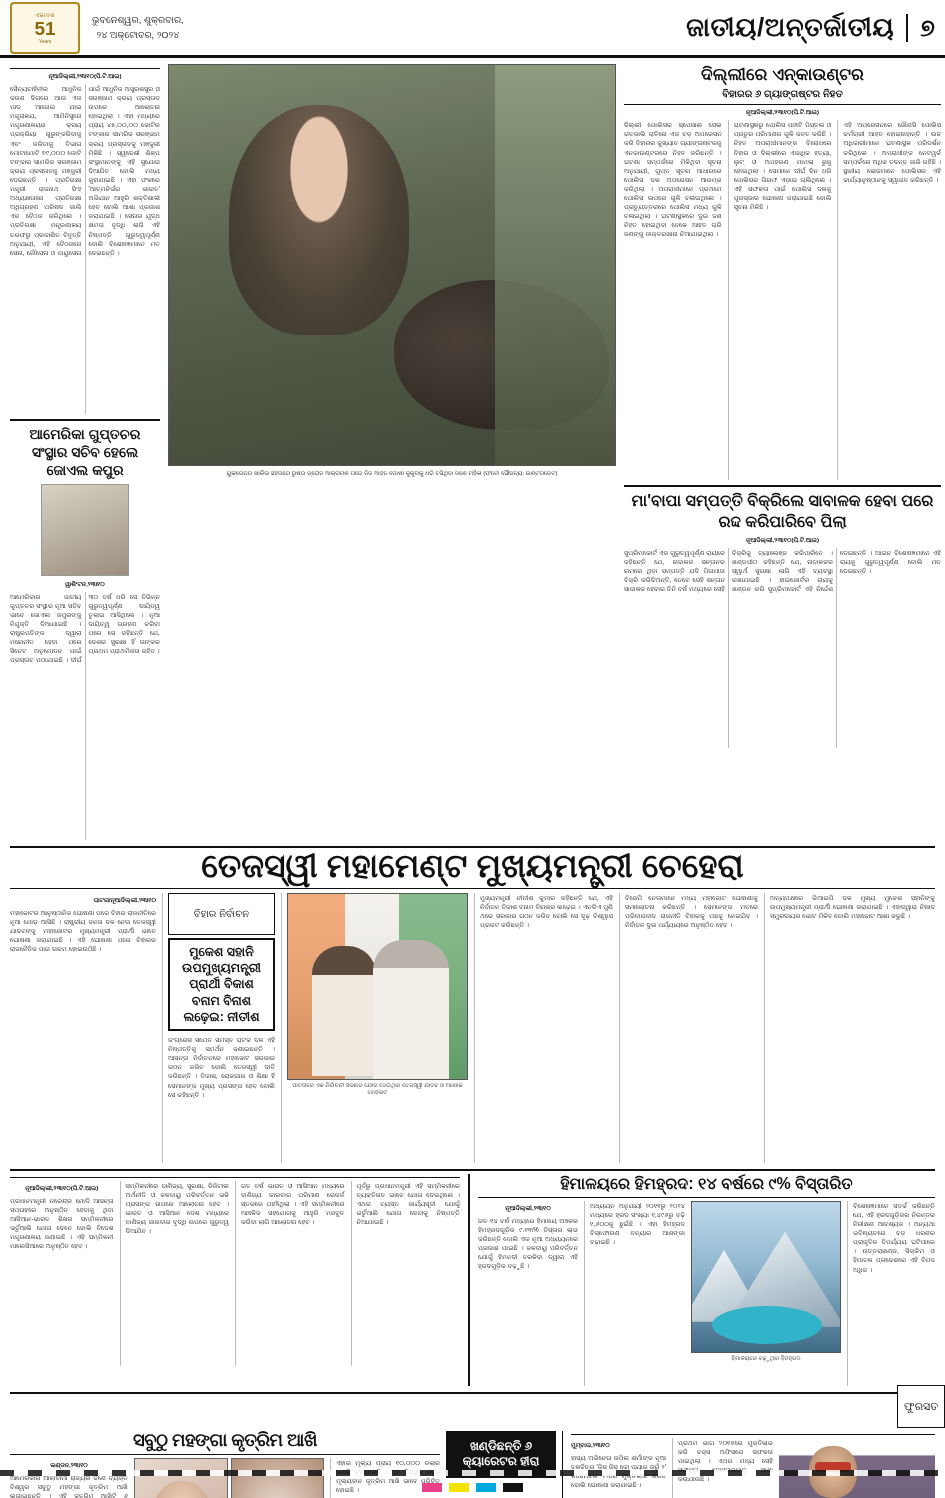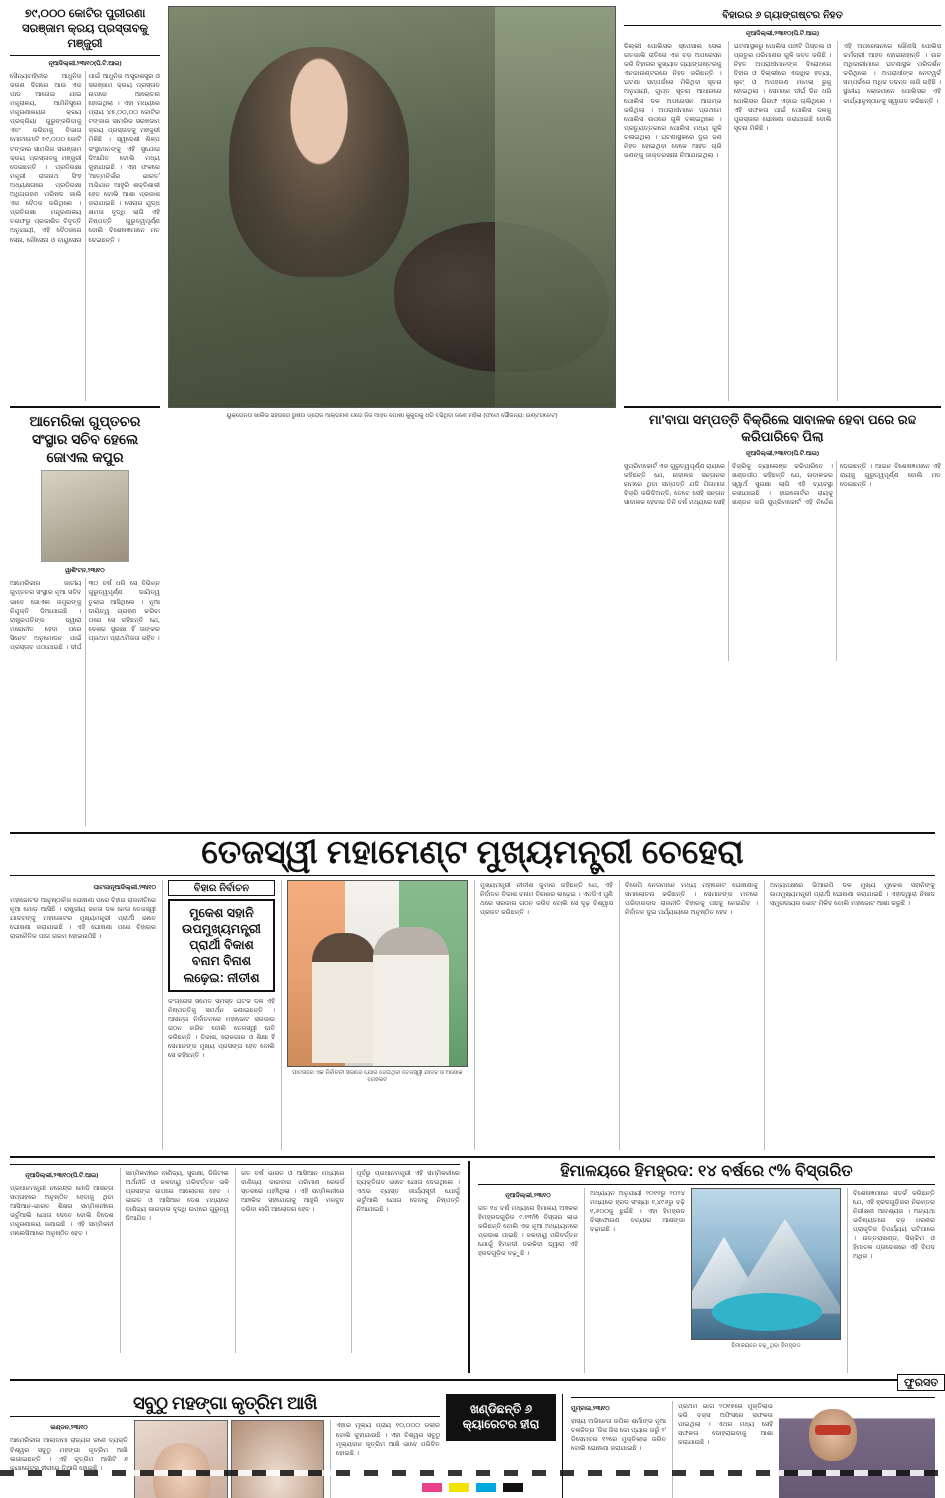--- a/index.html
+++ b/index.html
@@ -55,34 +55,47 @@
 
   .vrule{border-left:1px solid #bbb;}
 
   .boxhead{border:2px solid #111;padding:4px 5px;font-size:12.5px;font-weight:bold;line-height:1.3;text-align:center;}
 
   .cmyk{position:absolute;bottom:6px;left:0;width:945px;display:flex;justify-content:center;gap:7px;}
   .cmyk i{display:block;width:20px;height:9px;}
 
   .bot-strip{position:absolute;bottom:22px;left:0;width:945px;height:6px;background:repeating-linear-gradient(90deg,#111 0 14px,#fff 14px 28px);opacity:.85;}
 
-  .tag{display:inline-block;border:1px solid #111;padding:1px 6px;font-size:10px;font-weight:bold;}
+  .tag{display:inline-block;border:1px solid #111;padding:14px 6px;font-size:10px;font-weight:normal;}
 
   .small-cap{font-size:5.8px;text-align:center;line-height:1.3;color:#333;padding:2px 2px;}
 </style>
 </head>
 <body>
 
 <div class="page">
 
+  <div class="masthead">
+    <div class="logo">
+      <div class="l1">ଏକାଦଶ</div>
+      <div class="l2">51</div>
+      <div class="l3">Years</div>
+    </div>
+    <div class="mast-date">
+      <div>ଭୁବନେଶ୍ୱର, ଶୁକ୍ରବାର,</div>
+      <div>୨୪ ଅକ୍ଟୋବର, ୨୦୨୪</div>
+    </div>
+    <div class="mast-spacer"></div>
+    <div class="mast-section">ଜାତୀୟ/ଅନ୍ତର୍ଜାତୀୟ</div>
+    <div class="mast-pageno">୭</div>
+  </div>
 
   <div class="top">
 
     <div class="col-l">
-      <div class="head-s">୭୯,୦୦୦ କୋଟିର ପୁରୀରଣା ସରଞ୍ଜାମ କ୍ରୟ ପ୍ରସ୍ତାବକୁ ମଞ୍ଜୁରୀ</div>
       <div class="rule" style="margin:4px 0 2px"></div>
       <div class="dateline">ନୂଆଦିଲ୍ଲୀ,୨୩ା୧୦(ପି.ଟି.ଆଇ)</div>
       <div class="two-col body-text" style="height:330px;overflow:hidden">ସୈନ୍ୟବାହିନୀର ଆଧୁନିକ କରଣ ଦିଗରେ ଆଉ ଏକ ପାଦ ଆଗେଇ ଯାଇ ମନ୍ତ୍ରାଳୟ, ଆମିନିସ୍ତ୍ରେ ମନ୍ତ୍ରଣାଳୟର କ୍ରୟ ପ୍ରକ୍ରିୟା ଗୁରୁଙ୍କରିବାକୁ ଏବଂ କରିବାକୁ ବିଭାଗ ମୋଟାମୋଟି ୭୯,୦୦୦ କୋଟି ଟଙ୍କାର ସାମରିକ ସରଞ୍ଜାମ କ୍ରୟ ପ୍ରସ୍ତାବକୁ ମଞ୍ଜୁରୀ ଦେଇଛନ୍ତି । ପ୍ରତିରକ୍ଷା ମନ୍ତ୍ରୀ ରାଜନାଥ ସିଂହ ଅଧ୍ୟକ୍ଷତାରେ ପ୍ରତିରକ୍ଷା ଅଧିଗ୍ରହଣ ପରିଷଦ କାଲି ଏକ ବୈଠକ କରିଥିଲେ । ପ୍ରତିରକ୍ଷା ମନ୍ତ୍ରଣାଳୟ ତରଫରୁ ପ୍ରକାଶିତ ବିବୃତ୍ତି ଅନୁଯାୟୀ, ଏହି ବୈଠକରେ ସେନା, ନୌସେନା ଓ ବାୟୁସେନା ପାଇଁ ଆଧୁନିକ ଅସ୍ତ୍ରଶସ୍ତ୍ର ଓ ସରଞ୍ଜାମ କ୍ରୟ ପ୍ରସ୍ତାବ ଉପରେ ଆଲୋଚନା ହୋଇଥିଲା । ଏହା ମଧ୍ୟରେ ପ୍ରାୟ ୪୫,୦୦,୦୦ କୋଟିର ଟଙ୍କାର ସାମରିକ ସରଞ୍ଜାମ କ୍ରୟ ପ୍ରସ୍ତାବକୁ ମଞ୍ଜୁରୀ ମିଳିଛି । ସ୍ୱଦେଶୀ ଶିଳ୍ପ ସଂସ୍ଥାମାନଙ୍କୁ ଏହି ସୁଯୋଗ ଦିଆଯିବ ବୋଲି ମଧ୍ୟ କୁହାଯାଇଛି । ଏହା ଫଳରେ 'ଆତ୍ମନିର୍ଭର ଭାରତ' ଅଭିଯାନ ଆହୁରି ଶକ୍ତିଶାଳୀ ହେବ ବୋଲି ଆଶା ପ୍ରକାଶ କରାଯାଇଛି । ସେନାର ଯୁଦ୍ଧ କ୍ଷମତା ବୃଦ୍ଧି ଲାଗି ଏହି ନିଷ୍ପତ୍ତି ଗୁରୁତ୍ୱପୂର୍ଣ୍ଣ ବୋଲି ବିଶେଷଜ୍ଞମାନେ ମତ ଦେଇଛନ୍ତି ।</div>
 
       <div class="rule-thick" style="margin:5px 0 4px"></div>
       <div class="head-s" style="font-size:14px">ଆମେରିକା ଗୁପ୍ତଚର ସଂସ୍ଥାର ସଚିବ ହେଲେ ଜୋଏଲ କପୁର</div>
       <div class="portrait photo v2"></div>
       <div class="dateline">ୱାଶିଂଟନ,୨୩ା୧୦</div>
       <div class="two-col body-text" style="height:248px;overflow:hidden">ଆମେରିକାର ଜାତୀୟ ଗୁପ୍ତଚର ସଂସ୍ଥାର ନୂଆ ସଚିବ ଭାବେ ଜୋଏଲ କପୁରଙ୍କୁ ନିଯୁକ୍ତି ଦିଆଯାଇଛି । ରାଷ୍ଟ୍ରପତିଙ୍କ ଦ୍ୱାରା ମନୋନୀତ ହେବା ପରେ ସିନେଟ ଅନୁମୋଦନ ପାଇଁ ପ୍ରସ୍ତାବ ପଠାଯାଇଛି । ଦୀର୍ଘ ୩୦ ବର୍ଷ ଧରି ସେ ବିଭିନ୍ନ ଗୁରୁତ୍ୱପୂର୍ଣ୍ଣ ଦାୟିତ୍ୱ ତୁଲାଇ ଆସିଥିଲେ । ନୂଆ ଦାୟିତ୍ୱ ଗ୍ରହଣ କରିବା ପରେ ସେ କହିଛନ୍ତି ଯେ, ଦେଶର ସୁରକ୍ଷା ହିଁ ତାଙ୍କର ପ୍ରଥମ ପ୍ରାଥମିକତା ରହିବ ।</div>
     </div>
@@ -90,30 +103,31 @@
     <div class="col-c">
       <div class="photo v1" style="height:400px;border:1px solid #555;">
         <div style="position:absolute;left:60px;top:40px;width:180px;height:230px;background:radial-gradient(ellipse at 50% 28%,#e6c6ae 0 22%,#6b5a4a 23%,#4a4237 60%,#3a352c 100%);border-radius:48% 48% 40% 40%;"></div>
         <div style="position:absolute;left:225px;top:215px;width:215px;height:150px;background:radial-gradient(ellipse at 30% 40%,#4a4038,#241f1a);border-radius:45% 55% 40% 50%;"></div>
         <div style="position:absolute;right:0;top:0;width:120px;height:400px;background:linear-gradient(180deg,#93a184,#4d5743);opacity:.85"></div>
       </div>
       <div class="cap">ୟୁକ୍ରେନର ଖାର୍କିଭ ସହରରେ ରୁଷର ଡ୍ରୋନ ଆକ୍ରମଣ ପରେ ନିଜ ଆହତ ପୋଷା କୁକୁରକୁ ଧରି ବସିଥିବା ଜଣେ ମହିଳା (ଫଟୋ ସୌଜନ୍ୟ: ଇଣ୍ଟରନେଟ)</div>
     </div>
 
     <div class="col-r">
+      <div class="head-m">ଦିଲ୍ଲୀରେ ଏନ୍‌କାଉଣ୍ଟର</div>
       <div class="sub-head">ବିହାରର ୬ ଗ୍ୟାଙ୍ଗଷ୍ଟର ନିହତ</div>
       <div class="rule" style="margin:4px 0 2px"></div>
       <div class="dateline">ନୂଆଦିଲ୍ଲୀ,୨୩ା୧୦(ପି.ଟି.ଆଇ)</div>
       <div class="flex gap6" style="height:360px;overflow:hidden">
         <div class="body-text" style="width:33%">ଦିଲ୍ଲୀ ପୋଲିସର ସ୍ପେସାଲ ସେଲ ଗତକାଲି ରାତିରେ ଏକ ବଡ଼ ଅପରେସନ କରି ବିହାରର କୁଖ୍ୟାତ ଗ୍ୟାଙ୍ଗଷ୍ଟରକୁ ଏନକାଉଣ୍ଟରରେ ନିହତ କରିଛନ୍ତି । ଘଟଣା ସମ୍ପର୍କରେ ମିଳିଥିବା ସୂଚନା ଅନୁଯାୟୀ, ଗୁପ୍ତ ସୂଚନା ଆଧାରରେ ପୋଲିସ ଦଳ ଅପରେସନ ଆରମ୍ଭ କରିଥିଲା । ଅପରାଧୀମାନେ ପ୍ରଥମେ ପୋଲିସ ଉପରେ ଗୁଳି ଚଳାଇଥିଲେ । ପ୍ରତ୍ୟୁତ୍ତରରେ ପୋଲିସ ମଧ୍ୟ ଗୁଳି ଚଳାଇଥିଲା । ଘଟଣାସ୍ଥଳରେ ଦୁଇ ଜଣ ନିହତ ହୋଇଥିବା ବେଳେ ଆହତ ଚାରି ଜଣଙ୍କୁ ଡାକ୍ତରଖାନା ନିଆଯାଇଥିଲା ।</div>
         <div class="body-text vrule" style="width:33%;padding-left:5px">ଘଟଣାସ୍ଥଳରୁ ପୋଲିସ ପାଞ୍ଚଟି ପିସ୍ତଲ ଓ ପ୍ରଚୁର ପରିମାଣର ଗୁଳି ଜବତ କରିଛି । ନିହତ ଅପରାଧୀମାନଙ୍କ ବିରୋଧରେ ବିହାର ଓ ଦିଲ୍ଲୀରେ ଏକାଧିକ ହତ୍ୟା, ଲୁଟ୍ ଓ ଅପହରଣ ମାମଲା ରୁଜୁ ହୋଇଥିଲା । ସେମାନେ ଦୀର୍ଘ ଦିନ ଧରି ପୋଲିସର ଗିରଫ ଏଡ଼ାଇ ଚାଲିଥିଲେ । ଏହି ସଫଳତା ପାଇଁ ପୋଲିସ ଦଳକୁ ପୁରସ୍କାର ଘୋଷଣା କରାଯାଇଛି ବୋଲି ସୂଚନା ମିଳିଛି ।</div>
         <div class="body-text vrule" style="width:33%;padding-left:5px">ଏହି ଅପରେସନରେ କୌଣସି ପୋଲିସ କର୍ମଚାରୀ ଆହତ ହୋଇନାହାନ୍ତି । ଉଚ୍ଚ ଅଧିକାରୀମାନେ ଘଟଣାସ୍ଥଳ ପରିଦର୍ଶନ କରିଥିଲେ । ଅପରାଧୀଙ୍କ ନେଟୱର୍କ ସମ୍ପର୍କରେ ଅଧିକ ତଦନ୍ତ ଜାରି ରହିଛି । ସ୍ଥାନୀୟ ଲୋକମାନେ ପୋଲିସର ଏହି କାର୍ଯ୍ୟାନୁଷ୍ଠାନକୁ ସ୍ୱାଗତ କରିଛନ୍ତି ।</div>
       </div>
       <div class="rule-thick" style="margin:5px 0 4px"></div>
-      <div class="head-s" style="font-size:13px">ମା'ବାପା ସମ୍ପତ୍ତି ବିକ୍ରିଲେ ସାବାଳକ ହେବା ପରେ ରଦ୍ଦ କରିପାରିବେ ପିଲା</div>
+      <div class="head-s" style="font-size:16px">ମା'ବାପା ସମ୍ପତ୍ତି ବିକ୍ରିଲେ ସାବାଳକ ହେବା ପରେ ରଦ୍ଦ କରିପାରିବେ ପିଲା</div>
       <div class="dateline">ନୂଆଦିଲ୍ଲୀ,୨୩ା୧୦(ପି.ଟି.ଆଇ)</div>
       <div class="three-col body-text" style="height:200px;overflow:hidden">ସୁପ୍ରିମକୋର୍ଟ ଏକ ଗୁରୁତ୍ୱପୂର୍ଣ୍ଣ ରାୟରେ କହିଛନ୍ତି ଯେ, ନାବାଳକ ସନ୍ତାନର ନାମରେ ଥିବା ସମ୍ପତ୍ତି ଯଦି ପିତାମାତା ବିକ୍ରି କରିଦିଅନ୍ତି, ତେବେ ସେହି ସନ୍ତାନ ସାବାଳକ ହେବାର ତିନି ବର୍ଷ ମଧ୍ୟରେ ସେହି ବିକ୍ରିକୁ ଚ୍ୟାଲେଞ୍ଜ କରିପାରିବେ । ଖଣ୍ଡପୀଠ କହିଛନ୍ତି ଯେ, ନାବାଳକର ସ୍ୱାର୍ଥ ସୁରକ୍ଷା ଲାଗି ଏହି ବ୍ୟବସ୍ଥା ରଖାଯାଇଛି । ହାଇକୋର୍ଟର ରାୟକୁ ଖଣ୍ଡନ କରି ସୁପ୍ରିମକୋର୍ଟ ଏହି ନିର୍ଦ୍ଦେଶ ଦେଇଛନ୍ତି । ଆଇନ ବିଶେଷଜ୍ଞମାନେ ଏହି ରାୟକୁ ଗୁରୁତ୍ୱପୂର୍ଣ୍ଣ ବୋଲି ମତ ଦେଇଛନ୍ତି ।</div>
     </div>
   </div>
 
   <div class="sec-div"></div>
   <div style="padding:0 10px">
     <div class="head-xl">ତେଜସ୍ୱୀ ମହାମେଣ୍ଟ ମୁଖ୍ୟମନ୍ତ୍ରୀ ଚେହେରା</div>
     <div class="rule" style="margin:4px 0 4px"></div>
     <div class="flex gap6" style="height:270px">

